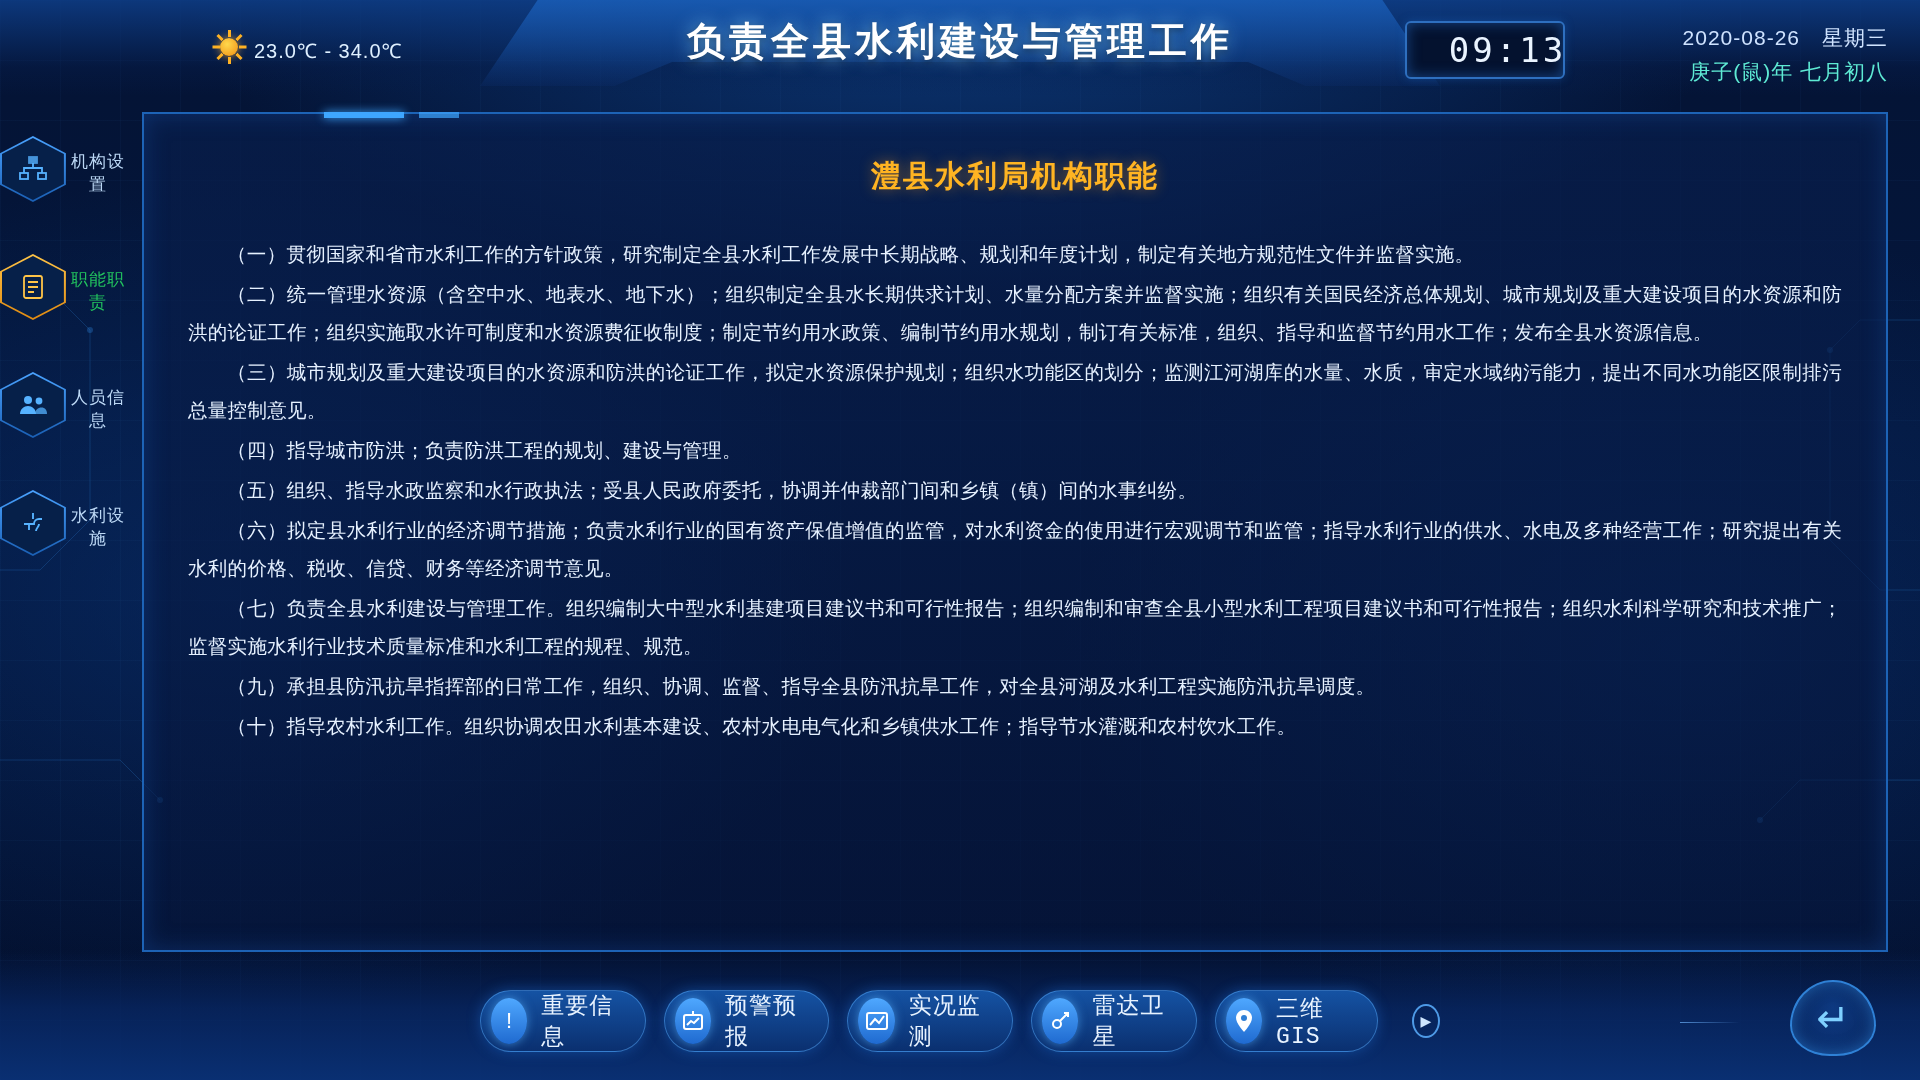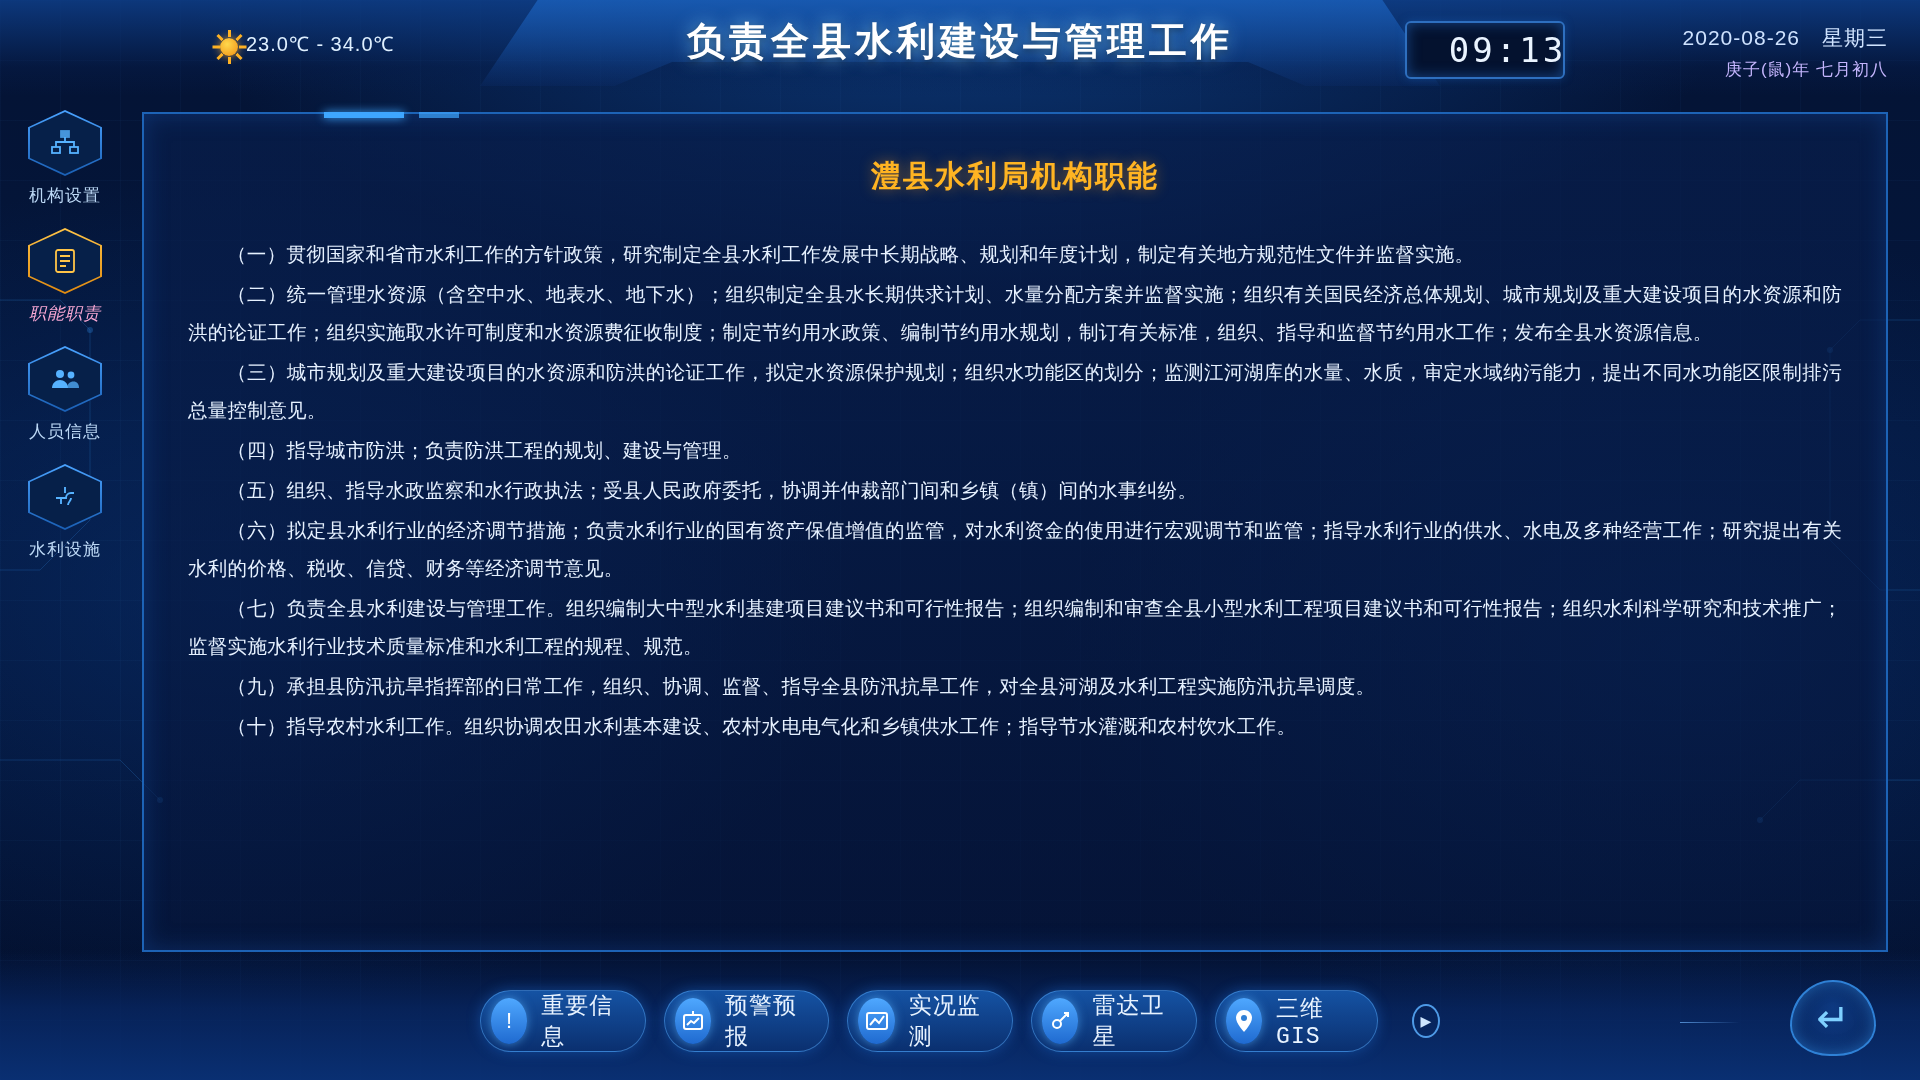--- a/index.html
+++ b/index.html
@@ -47,21 +47,21 @@
   }
   .title {
     position: absolute; left: 50%; top: 16px; transform: translateX(-50%);
     font-size: 38px; font-weight: bold; letter-spacing: 4px;
     color: #ffffff;
     text-shadow: 0 0 18px rgba(120,200,255,0.85), 0 2px 6px rgba(0,0,0,0.6);
     white-space: nowrap;
   }
   .weather {
     position: absolute; left: 212px; top: 30px;
-    display: flex; align-items: flex-start; gap: 0;
+    display: flex; align-items: flex-end; gap: 8px;
     color: #dff0ff; font-size: 20px; letter-spacing: 1px;
   }
   .sun-icon {
     width: 34px; height: 34px; position: relative;
   }
   .sun-icon .core {
     position: absolute; left: 8px; top: 8px; width: 18px; height: 18px;
     border-radius: 50%;
     background: radial-gradient(circle at 40% 35%, #ffd84d, #f08f12);
     box-shadow: 0 0 10px rgba(255,170,30,0.9);
@@ -87,30 +87,30 @@
   }
   .clock-box span {
     font-family: "DejaVu Sans Mono", monospace;
     font-size: 34px; color: #eaf4ff; letter-spacing: 3px;
   }
   .date-block {
     position: absolute; right: 32px; top: 24px;
     text-align: right; color: #cfe3ff;
   }
   .date-line1 { font-size: 21px; letter-spacing: 1px; }
-  .date-line2 { font-size: 17px; color: #c4b5fd; margin-top: 6px; letter-spacing: 1px; }
+  .date-line2 { font-size: 21px; color: #5eead4; margin-top: 6px; letter-spacing: 1px; }
 
   
   .sidebar {
     position: absolute; left: 0; top: 110px; width: 130px; height: 620px;
     z-index: 6;
   }
   .side-item {
     width: 130px; height: 118px;
-    display: flex; flex-direction: column; align-items: center; justify-content: flex-start;
+    display: flex; flex-direction: row; align-items: center; justify-content: flex-start;
     cursor: pointer;
     text-align: center;
   }
   .hexwrap {
     width: 74px; height: 66px; position: relative;
     display:flex; align-items:center; justify-content:center;
   }
   .hexwrap .hexline {
     position: absolute; inset: 0;
     clip-path: polygon(50% 0, 100% 26%, 100% 74%, 50% 100%, 0 74%, 0 26%);
@@ -120,21 +120,21 @@
     position: absolute; left: 2px; top: 2px; right: 2px; bottom: 2px;
     clip-path: polygon(50% 0, 100% 26%, 100% 74%, 50% 100%, 0 74%, 0 26%);
     background: #062049;
   }
   .side-ico {
     position: relative; z-index: 3; color: #56b2ff; font-size: 24px; line-height: 1;
   }
   .side-label {
     margin-top: 8px; font-size: 17px; color: #bcd8f5; letter-spacing: 1px;
   }
-  .side-item.active .side-label { color: #f9a8d4; font-style: italic; }
+  .side-item.active .side-label { color: #22c55e; }
   .side-item.active .hexline { background: linear-gradient(180deg, #ffc447, #e08a10); }
   .side-item.active .side-ico { color: #ffc447; }
 
   
   .panel {
     position: absolute; left: 142px; top: 112px; width: 1746px; height: 840px;
     border: 2px solid #1d63b6;
     background: linear-gradient(180deg, rgba(8,30,76,0.72) 0%, rgba(6,22,60,0.62) 100%);
     box-shadow: 0 0 24px rgba(25,90,180,0.35) inset;
     z-index: 4;

